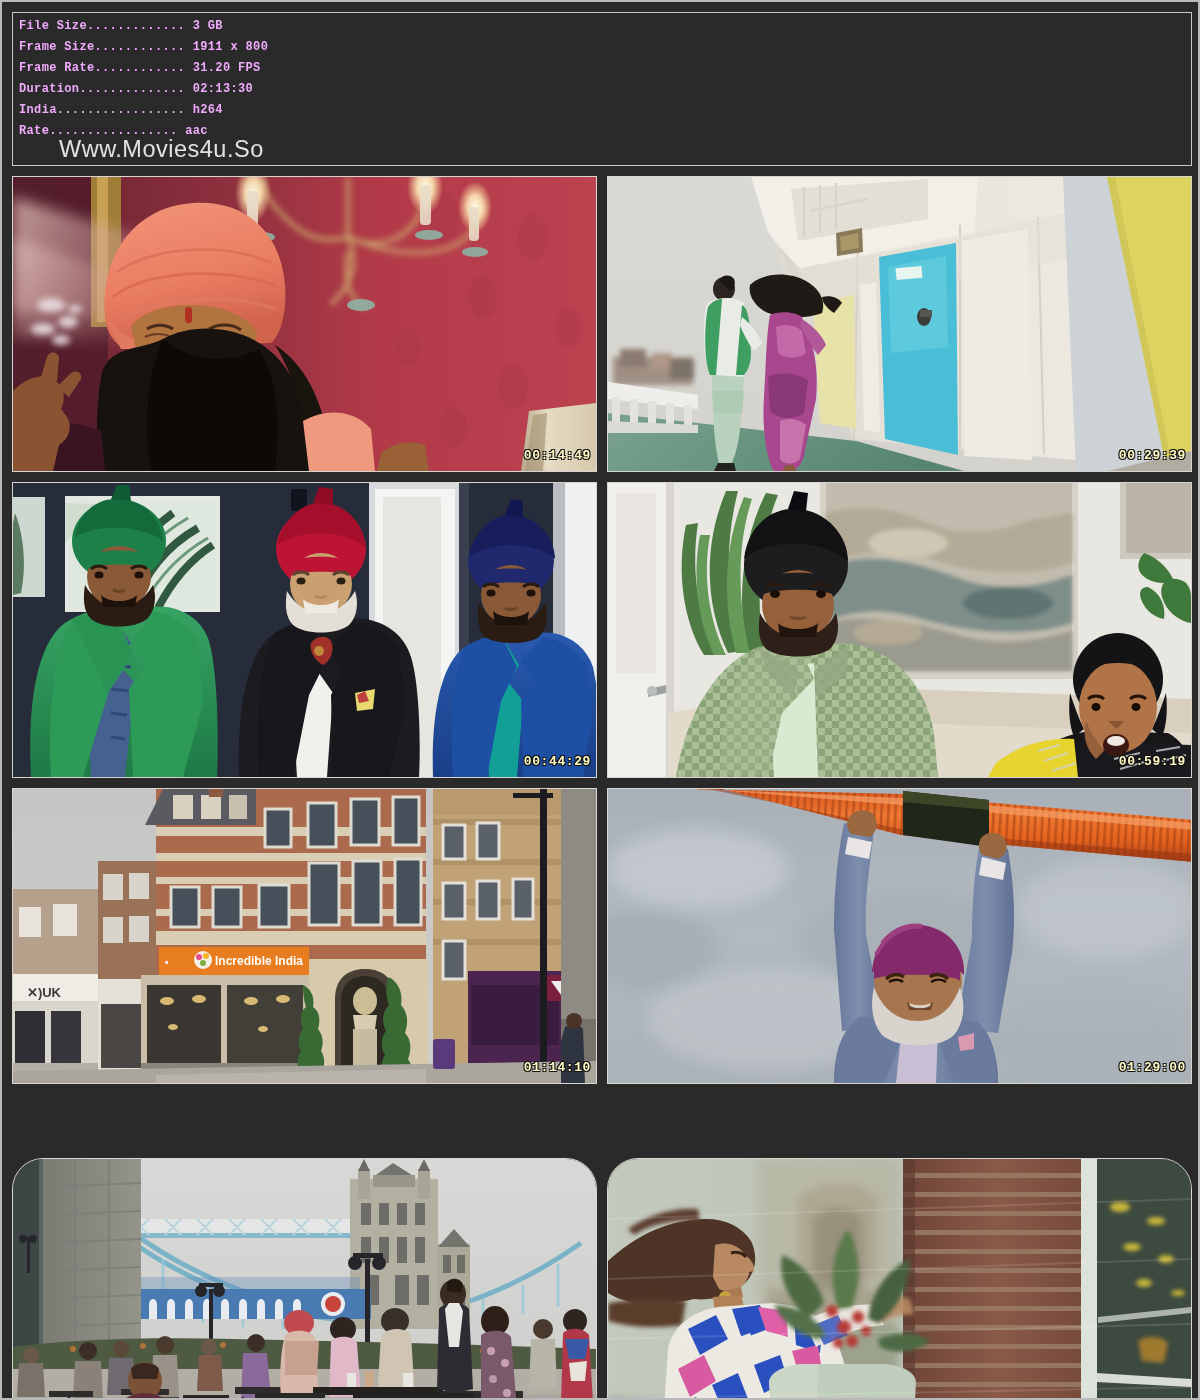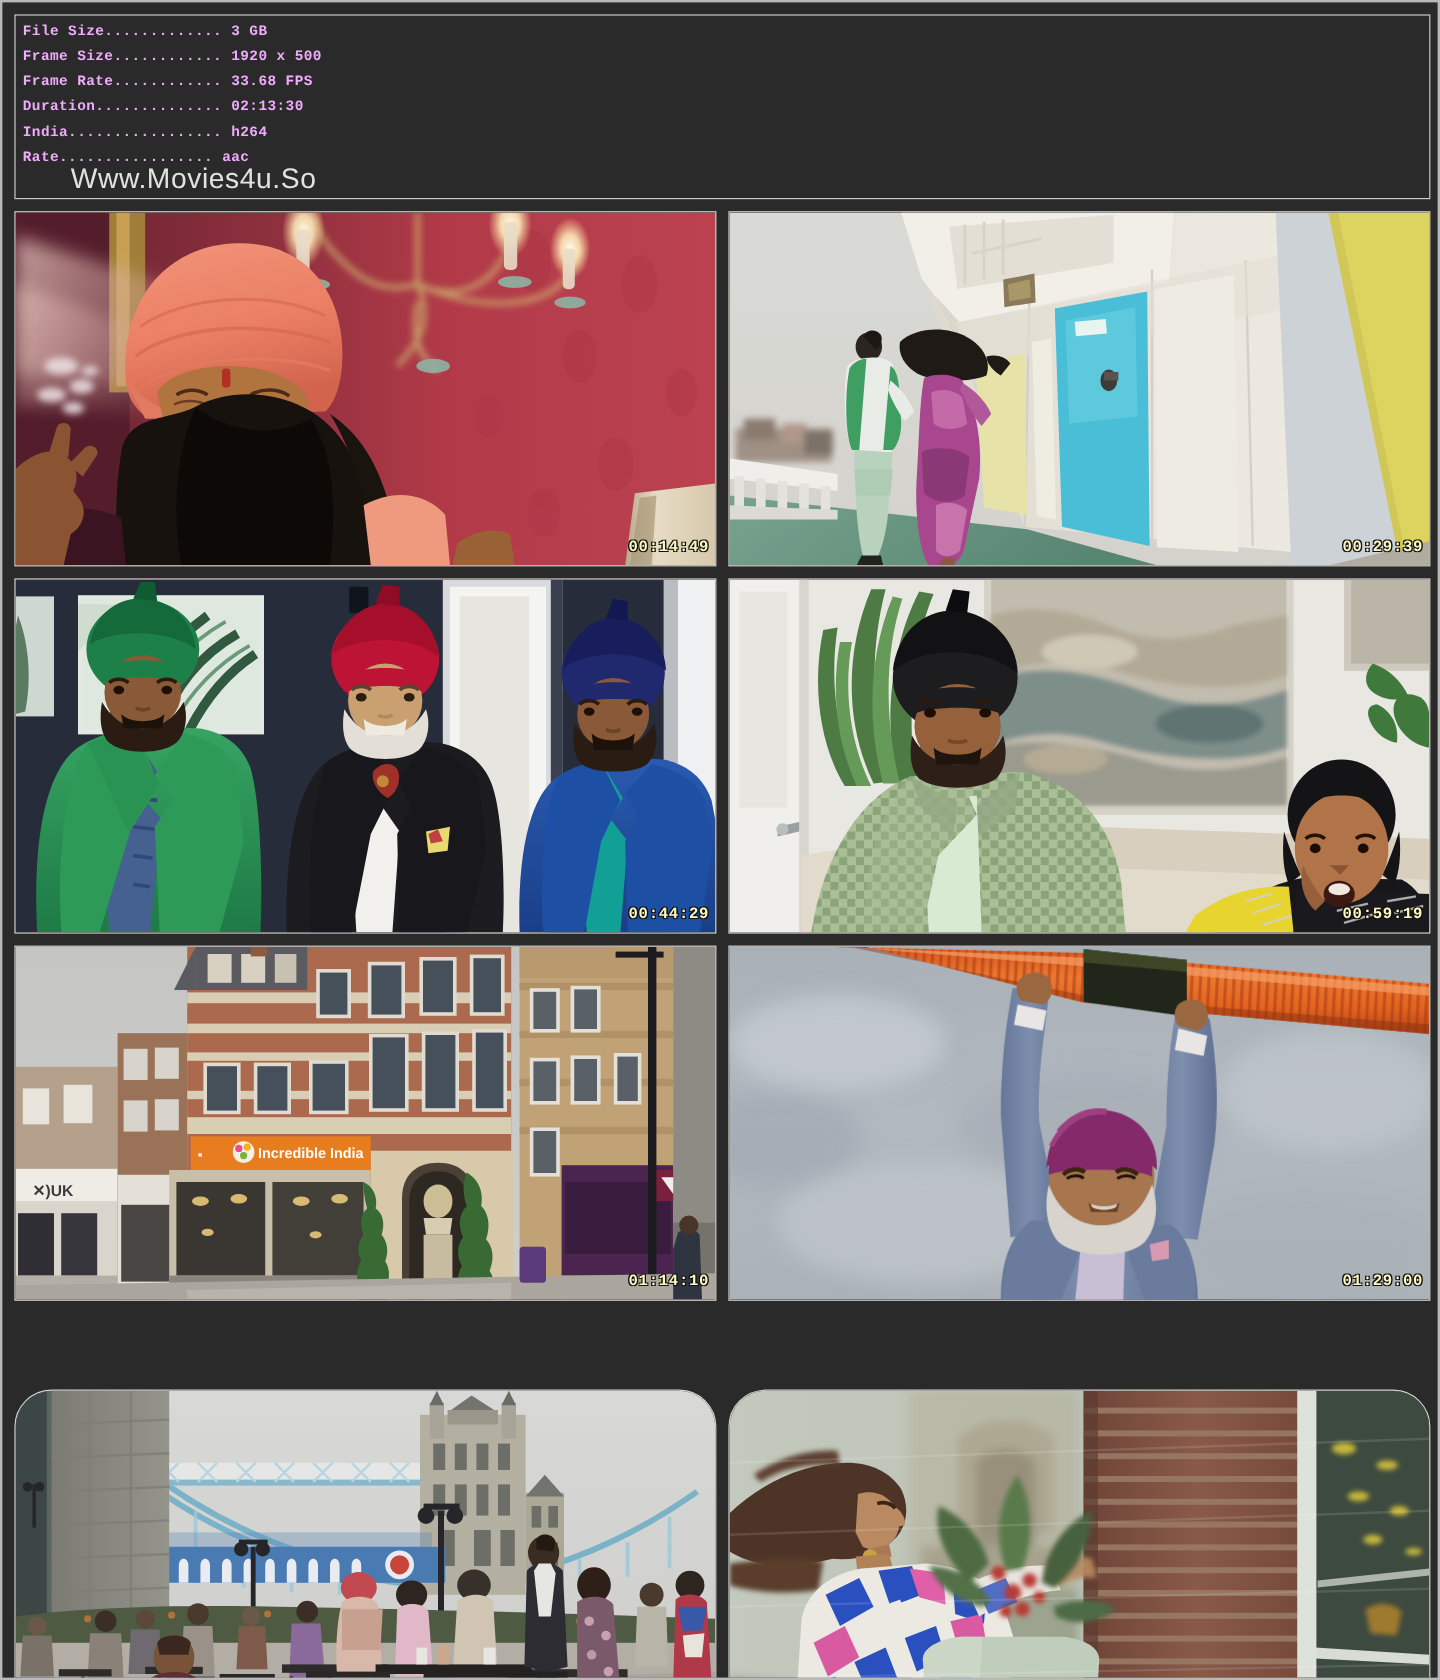--- a/index.html
+++ b/index.html
@@ -20,22 +20,22 @@
 .r3{top:786px;}
 .r4{top:1156px;border-radius:31px;}
 .ts{position:absolute;right:5px;bottom:8px;font:bold 13px "Liberation Mono",monospace;
   color:#fef9c3;letter-spacing:0.6px;text-shadow:1px 1px 0 #111,-1px -1px 0 #111,1px -1px 0 #111,-1px 1px 0 #111;z-index:5;}
 .cell svg{position:absolute;left:0;top:0;}
 </style>
 </head>
 <body>
 <div id="hdr">
   <div class="ln" style="top:6px">File Size............. 3 GB</div>
-  <div class="ln" style="top:27px">Frame Size............ 1920 x 500</div>
-  <div class="ln" style="top:48px">Frame Rate............ 33.68 FPS</div>
+  <div class="ln" style="top:27px">Frame Size............ 1911 x 800</div>
+  <div class="ln" style="top:48px">Frame Rate............ 31.20 FPS</div>
   <div class="ln" style="top:69px">Duration.............. 02:13:30</div>
   <div class="ln" style="top:90px">India................. h264</div>
   <div class="ln" style="top:111px">Rate................. aac</div>
   <div class="site">Www.Movies4u.So</div>
 </div>
 
 <div class="cell c1 r1" id="p1">
 <svg width="583" height="294" viewBox="0 0 583 294">
 <defs>
 <linearGradient id="p1bg" x1="0" y1="0" x2="1" y2="0">

